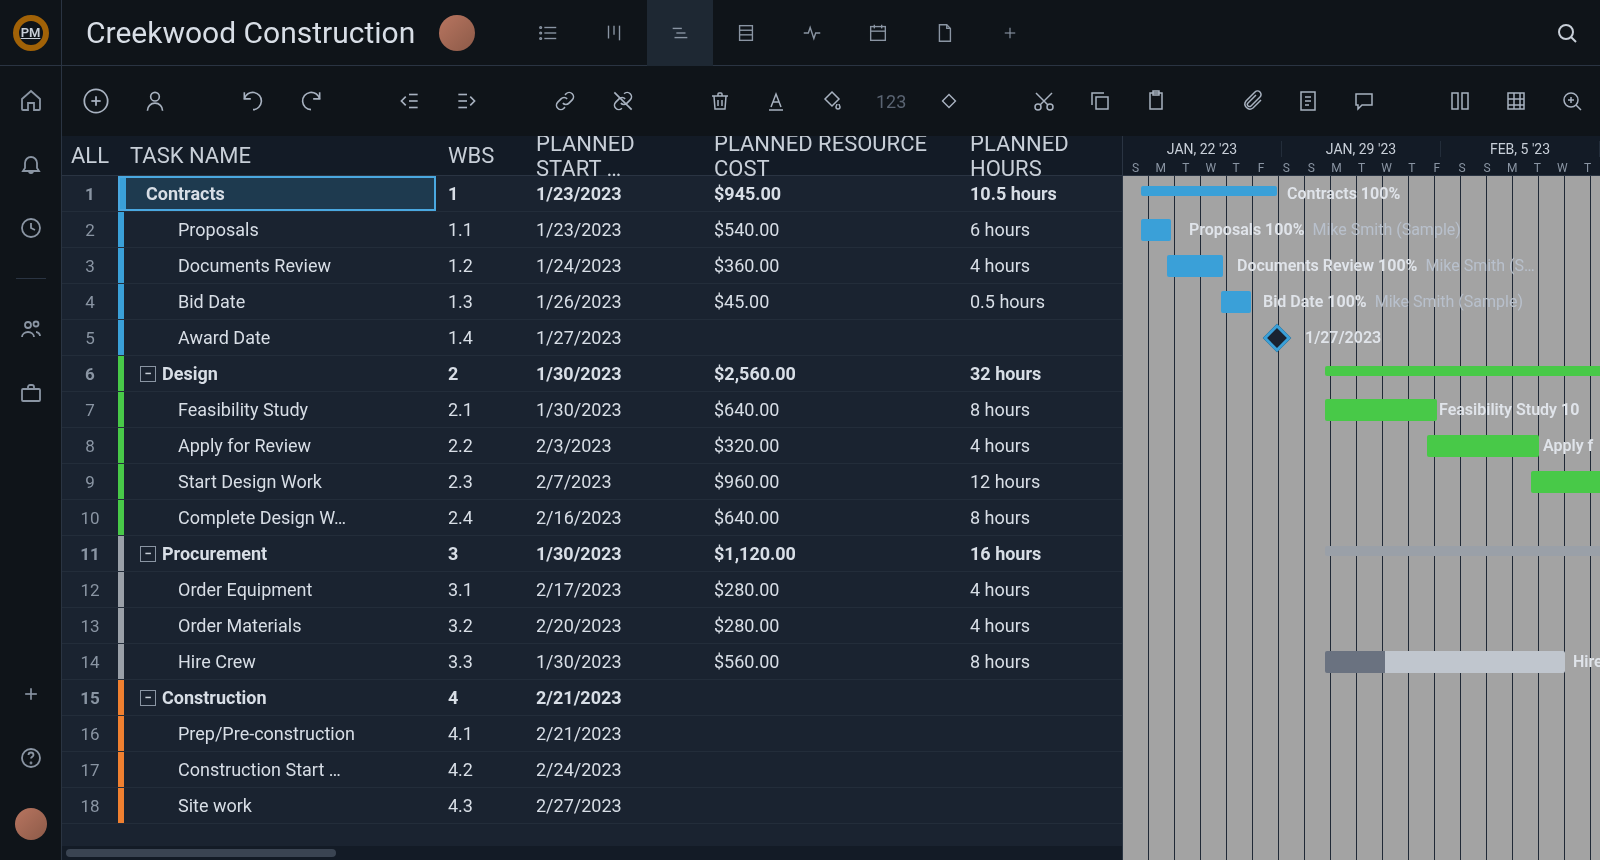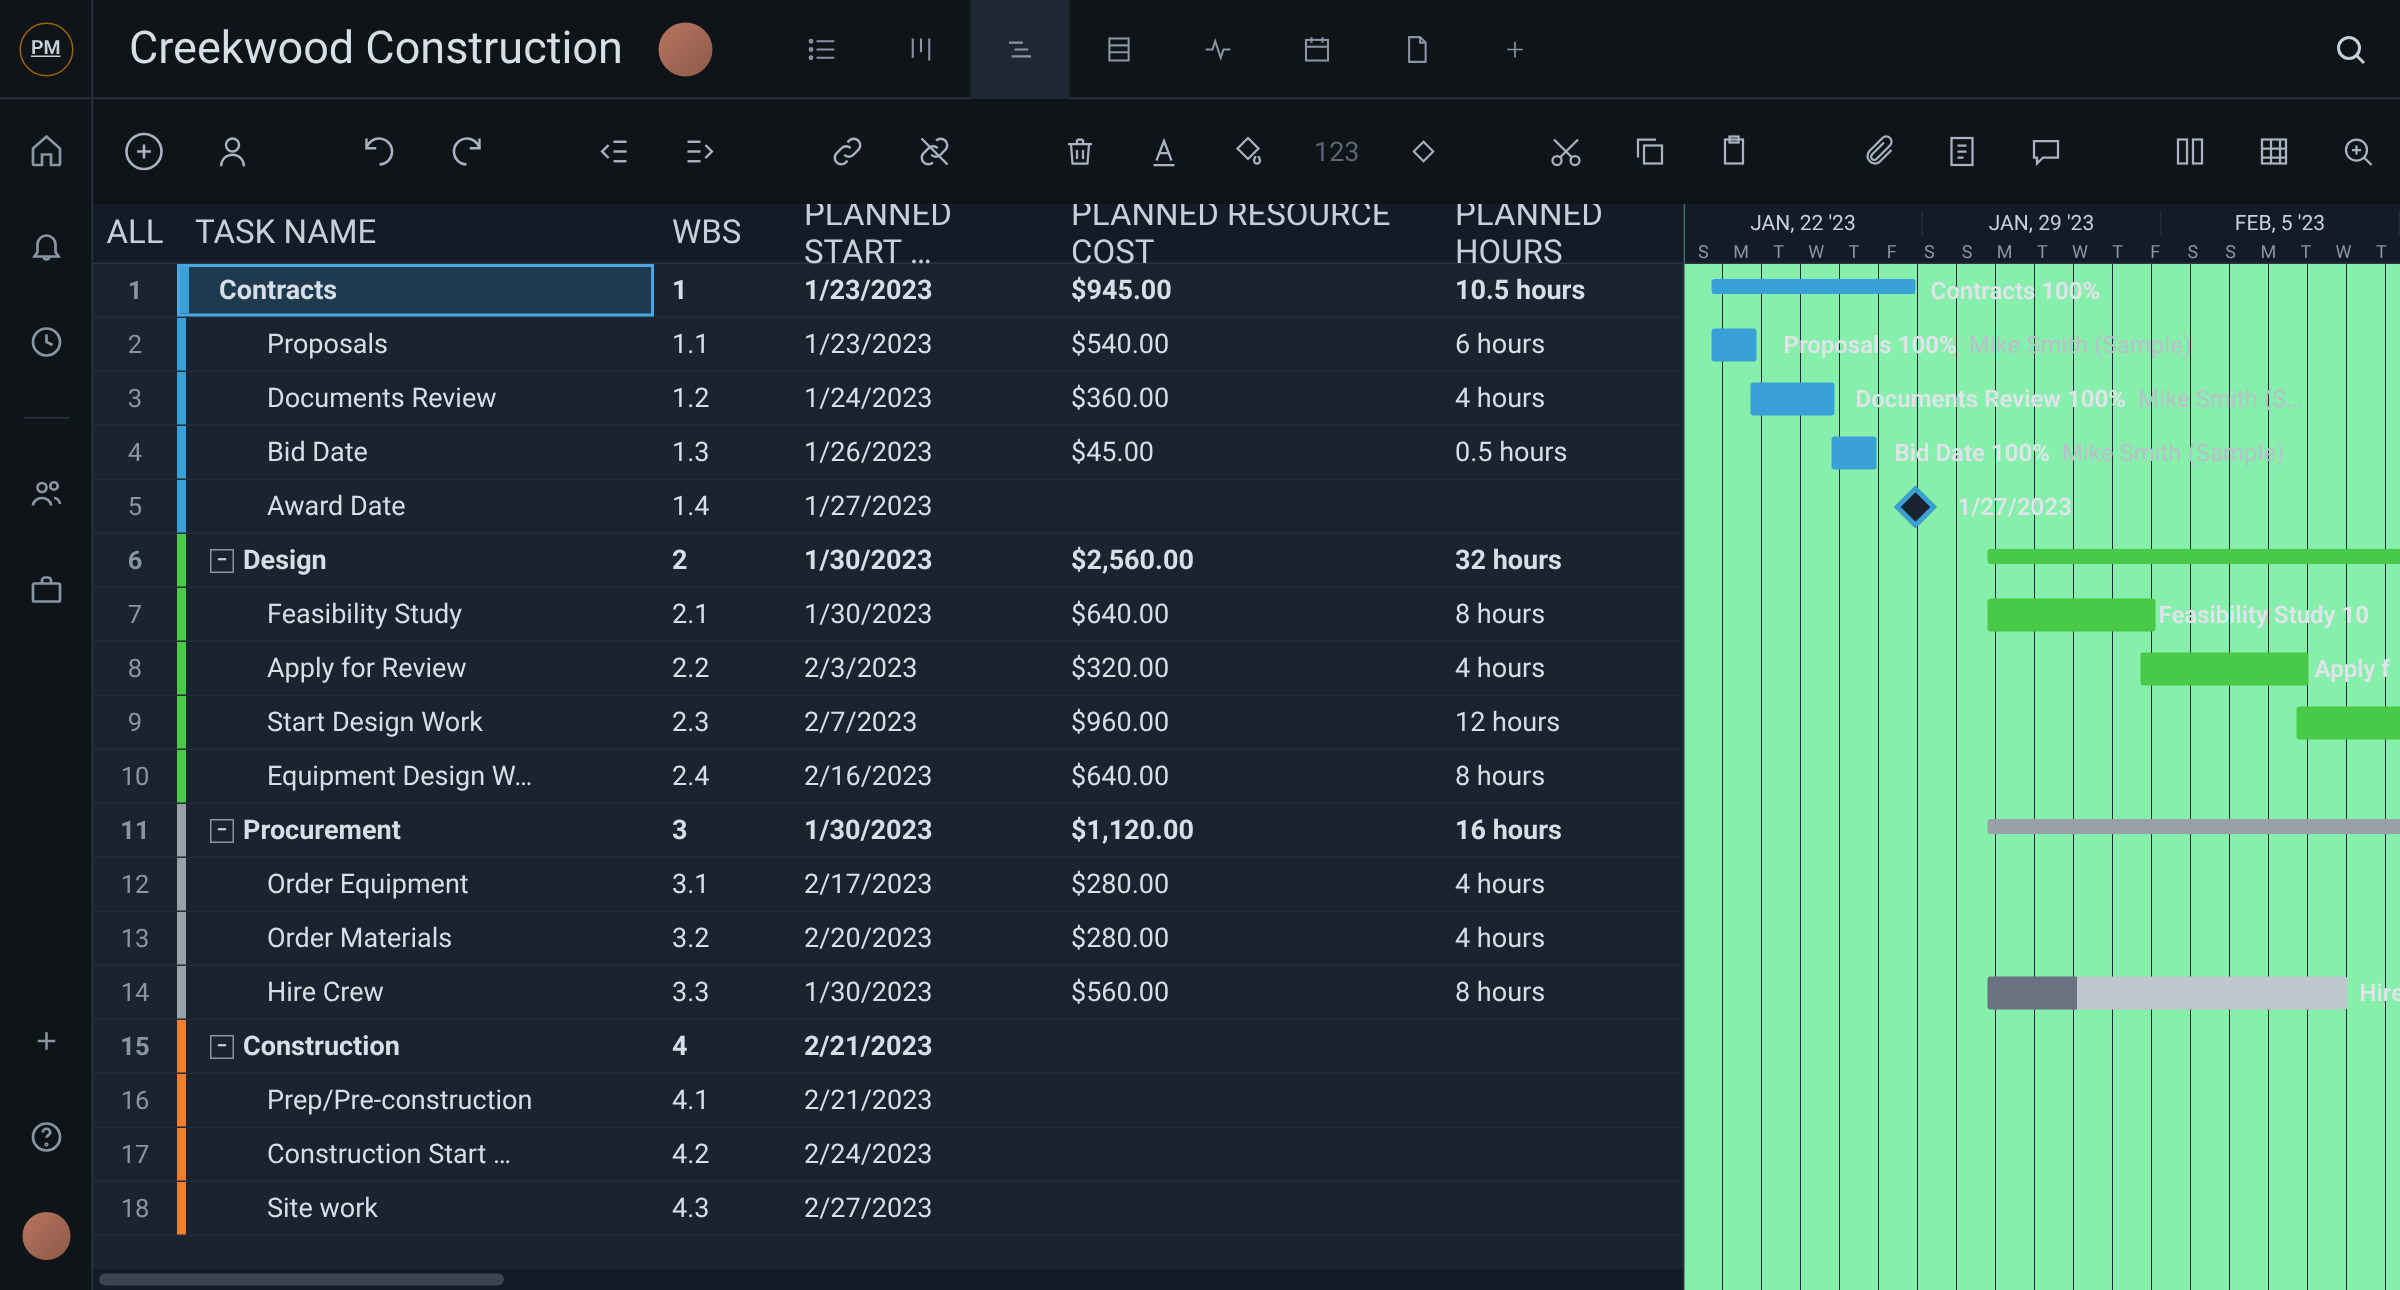--- a/index.html
+++ b/index.html
@@ -27,21 +27,21 @@
   width: 62px;
   height: 66px;
   display: flex;
   align-items: center;
   justify-content: center;
   border-right: 1px solid #2a3442;
 }
 .logo-circle {
   width: 36px;
   height: 36px;
-  border: 1px solid #a16207;
+  border: 6px solid #a16207;
   border-radius: 50%;
   display: flex;
   align-items: center;
   justify-content: center;
   font-size: 13px;
   font-weight: 600;
   color: #c8cfd8;
   text-decoration: underline;
 }
 .project-title {
@@ -242,21 +242,21 @@
 .hscroll-thumb {
   width: 270px;
   height: 8px;
   background: #3a4452;
   border-radius: 4px;
 }
 
 
 .gantt {
   flex: 1;
-  background: #86efac;
+  background: #a3a3a3;
   border-left: 1px solid #2a3442;
   overflow: hidden;
   position: relative;
   display: flex;
   flex-direction: column;
 }
 .gantt-header {
   height: 40px;
   background: #131b26;
   border-bottom: 1px solid #2a3442;
@@ -754,21 +754,21 @@
     </div>
     <div class="cell-wbs">2.3</div>
     <div class="cell-start">2/7/2023</div>
     <div class="cell-cost">$960.00</div>
     <div class="cell-hours">12 hours</div>
             </div>
             <div class="grid-row">
     <div class="cell-num">10</div>
     <div class="cell-name">
       <div class="color-bar" style="background:#48c948"></div>
-      <span class="task-label-child">Equipment Design W…</span>
+      <span class="task-label-child">Complete Design W…</span>
     </div>
     <div class="cell-wbs">2.4</div>
     <div class="cell-start">2/16/2023</div>
     <div class="cell-cost">$640.00</div>
     <div class="cell-hours">8 hours</div>
             </div>
             <div class="grid-row parent">
     <div class="cell-num">11</div>
     <div class="cell-name">
       <div class="color-bar" style="background:#9aa0a8"></div>

